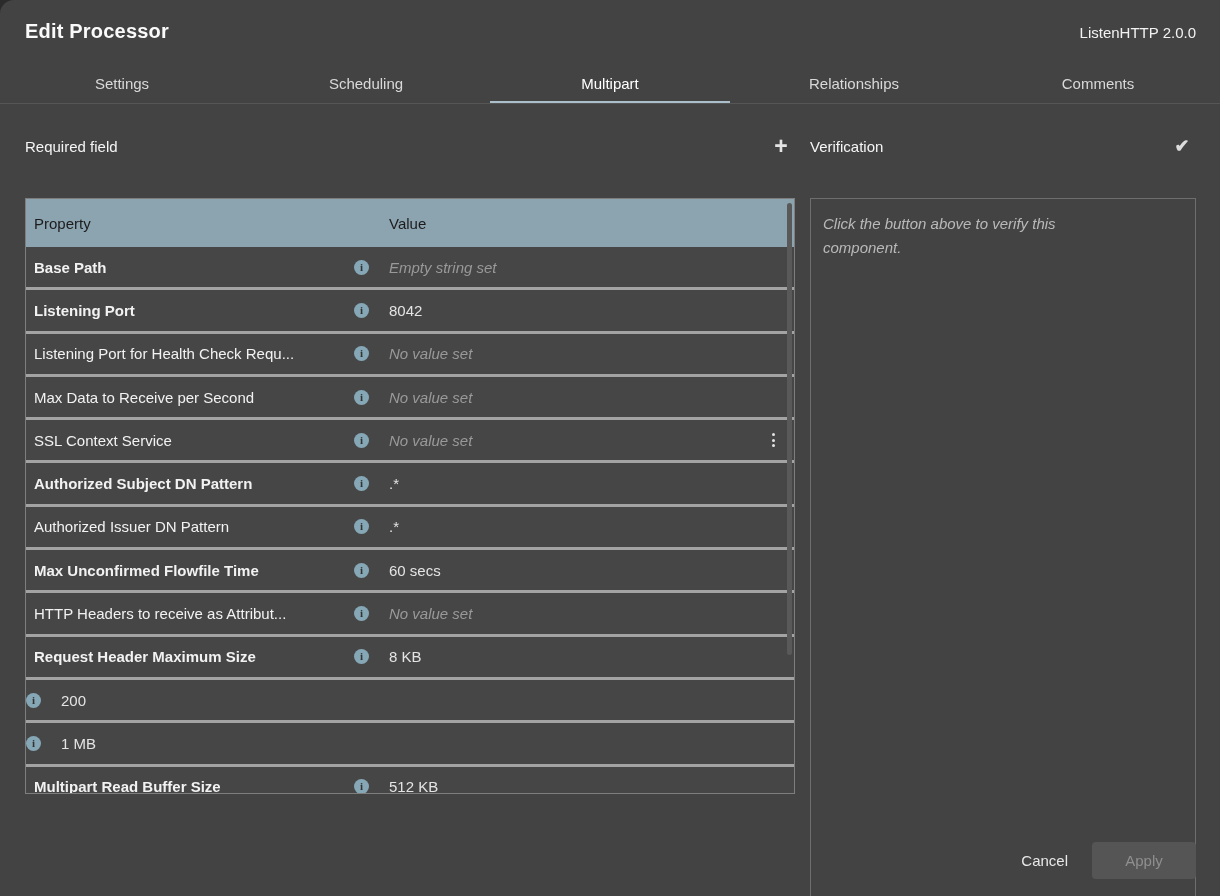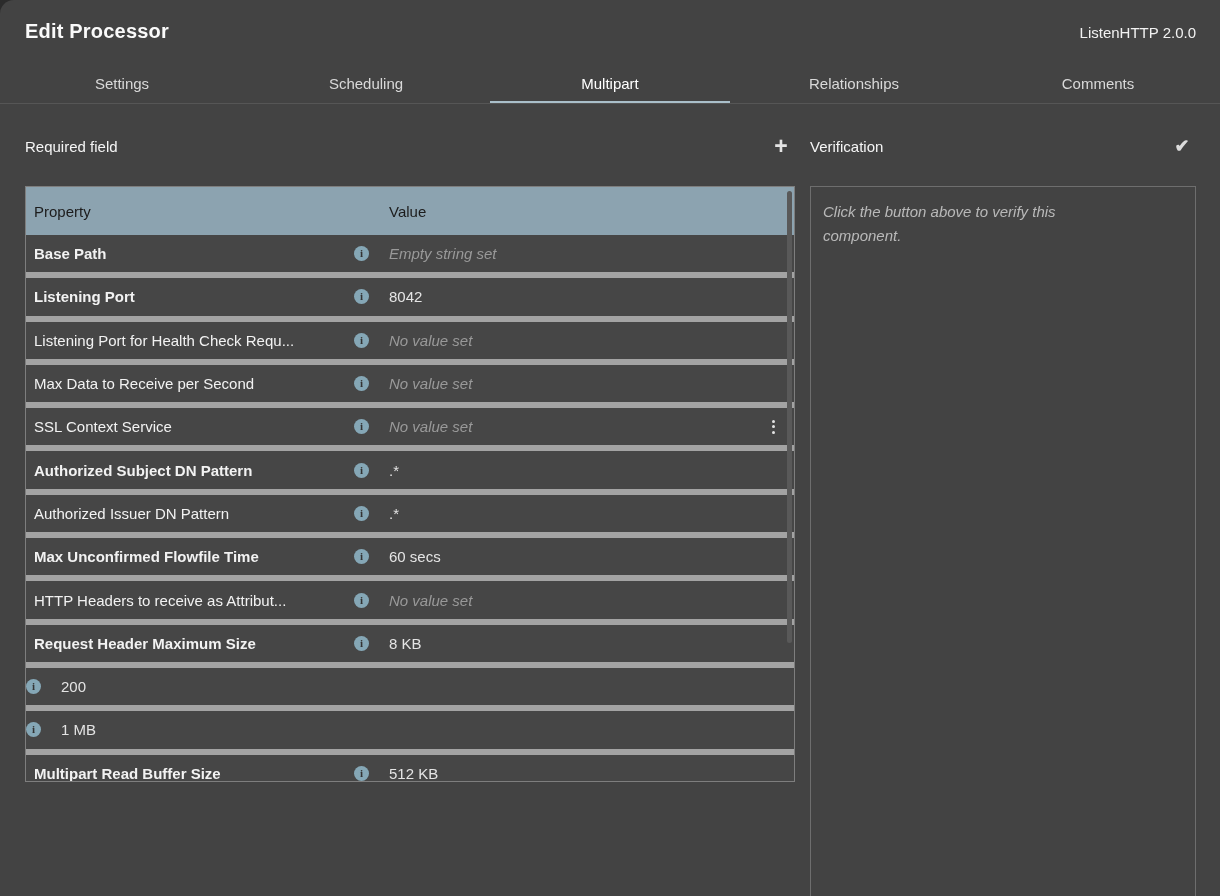--- a/index.html
+++ b/index.html
@@ -38,21 +38,21 @@
     background:var(--accent,#aabfca);
   }
   
   .content{
     display:flex;gap:15px;padding:24px 24px 0 25px;box-sizing:border-box;
   }
   .col-left{width:770px;flex:0 0 770px;}
   .col-right{flex:1 1 auto;}
   .section-header{
     height:36px;display:flex;align-items:center;justify-content:space-between;
-    margin-bottom:22px;
+    margin-bottom:34px;
   }
   .section-title{font-size:15px;font-weight:500;color:#f5f5f5;}
   .icon-btn{
     background:none;border:none;padding:0;margin:0;cursor:pointer;
     color:#e4e4e4;display:flex;align-items:center;justify-content:center;
     width:28px;height:28px;
   }
   .plus-glyph{font-size:23px;font-weight:700;line-height:1;}
   .check-glyph{font-size:18px;font-weight:700;line-height:1;color:#dcdcdc;}
   
@@ -62,21 +62,21 @@
   }
   .thead{
     height:48px;background:var(--table-header,#8ca3b0);
     display:flex;align-items:center;font-size:15px;color:#1c1c1c;
   }
   .th-name{flex:0 0 363px;padding-left:8px;box-sizing:border-box;}
   .th-value{flex:1;}
   .prop-row{
     height:43.3px;box-sizing:border-box;
     display:flex;align-items:center;
-    border-bottom:6px solid #a3a3a3;
+    border-bottom:3px solid #a3a3a3;
     font-size:15px;
   }
   .cell-name{
     flex:0 0 328px;padding-left:8px;box-sizing:border-box;
     color:#f2f2f2;white-space:nowrap;overflow:hidden;
   }
   .prop-row.required .cell-name{font-weight:700;}
   .info-icon{
     flex:0 0 15px;height:15px;border-radius:50%;
     background:var(--info,#85a7b6);
@@ -250,14 +250,18 @@
           <span class="check-glyph">✔</span>
         </button>
       </div>
       <div class="verify-box">
         <p class="verify-msg">Click the button above to verify this component.</p>
       </div>
     </div>
 
   </div>
 
+  <div class="footer">
+    <button class="btn-text">Cancel</button>
+    <button class="btn-apply">Apply</button>
+  </div>
 
 </div>
 
 </body></html>

